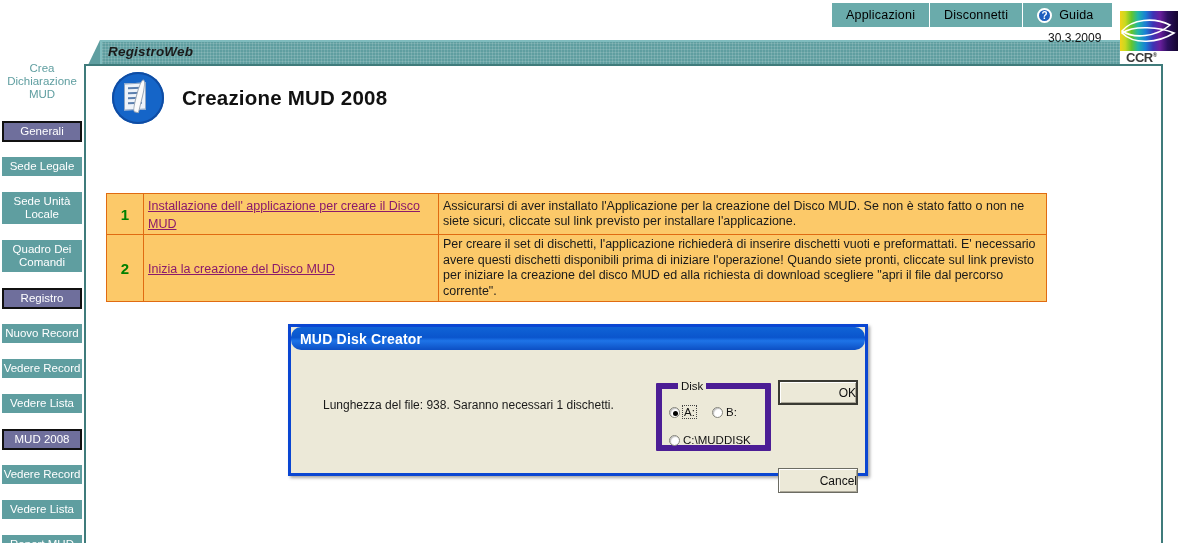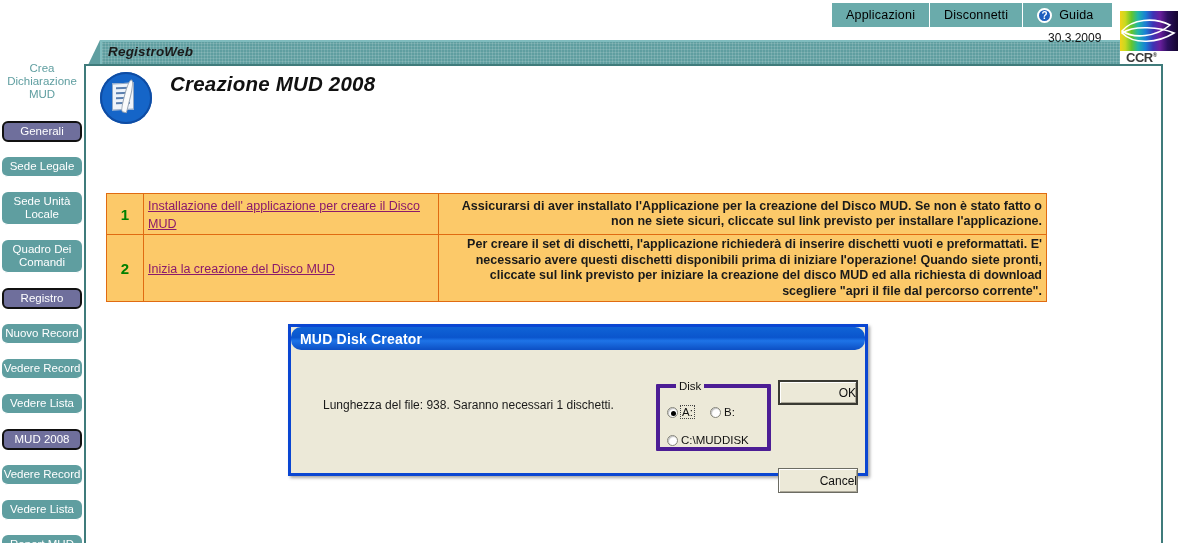--- a/index.html
+++ b/index.html
@@ -96,21 +96,21 @@
     position: absolute;
     top: 64px; left: 84px;
     width: 1079px; height: 479px;
     border-top: 2px solid #3f7b7b;
     border-left: 2px solid #3f7b7b;
     border-right: 2px solid #3f7b7b;
     background: #ffffff;
   }
 
   
-  .page-head { position: absolute; top: 72px; left: 100px; display: flex; align-items: flex-start; font-style: italic; }
+  .page-head { position: absolute; top: 72px; left: 112px; display: flex; align-items: center; }
   .doc-icon {
     width: 52px; height: 52px; border-radius: 50%;
     background: #1565c8;
     position: relative; flex: none;
     box-shadow: inset 0 0 0 2px #0f4ca3;
   }
   .doc-icon .paper {
     position: absolute; left: 12px; top: 11px;
     width: 22px; height: 27px; background: #eef3fa;
     border: 1px solid #8fa6c4;
@@ -146,21 +146,20 @@
   }
   .side-item {
     background: #5f9ea0;
     color: #ffffff;
     font-size: 11.5px;
     text-align: center;
     line-height: 13px;
     padding: 3px 1px;
     border-bottom: 1px solid #ffffff;
     cursor: pointer;
-    border-radius: 6px;
   }
   .side-item.sel {
     background: #6f6f9c;
     border: 2px solid #111111;
     color: #ffffff;
     padding: 2px 1px;
   }
 
   
   .instr {
@@ -179,24 +178,23 @@
     font-size: 15px; font-weight: bold; color: #008000;
   }
   .c-link { width: 295px; padding-left: 8px; }
   .c-link a {
     color: #8b1a6b; font-size: 12.5px;
     text-decoration: underline;
     line-height: 16px;
     cursor: pointer;
   }
   .c-desc {
-    font-size: 12.5px; font-weight: bold; color: #1a1a1a;
+    font-size: 12.5px; font-weight: normal; color: #1a1a1a;
     line-height: 15.5px;
     padding-left: 5px;
-    text-align: right;
   }
 
   
   .dialog {
     position: absolute;
     top: 324px; left: 288px;
     width: 580px; height: 152px;
     background: #ece9d8;
     border: 3px solid #0a46d2;
     box-shadow: 2px 2px 3px rgba(0,0,0,.35);
@@ -212,21 +210,21 @@
     border-radius: 10px;
   }
   .dlg-body { position: relative; height: 126px; }
   .dlg-msg {
     position: absolute; left: 32px; top: 48px;
     font-size: 12px; color: #1a1a1a;
   }
   .groupbox {
     position: absolute; left: 363px; top: 30px;
     width: 115px; height: 71px;
-    border: 4px solid #4c1d95;
+    border: 6px solid #4c1d95;
     border-radius: 1px;
   }
   .groupbox legend {
     font-size: 11.5px; color: #111; padding: 0 3px; margin-left: 4px;
   }
   .radio-row { position: absolute; display: flex; align-items: center; gap: 3px; }
   .radio-row.r1 { left: 7px; top: 14px; }
   .radio-row.r2 { left: 50px; top: 14px; }
   .radio-row.r3 { left: 7px; top: 42px; }
   .radio {

